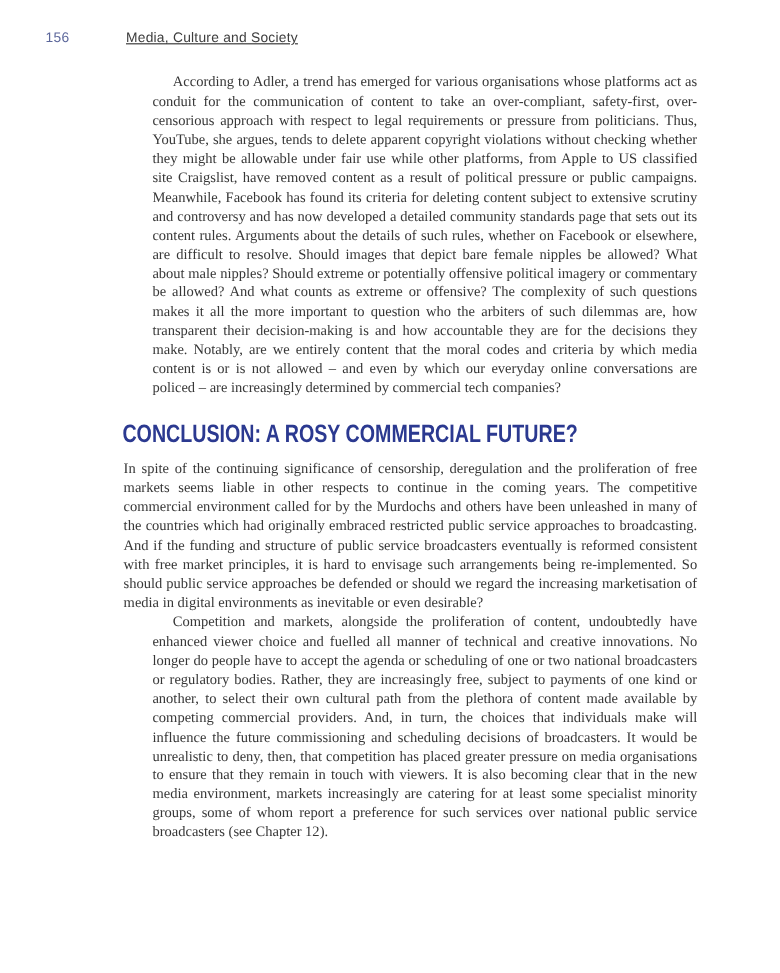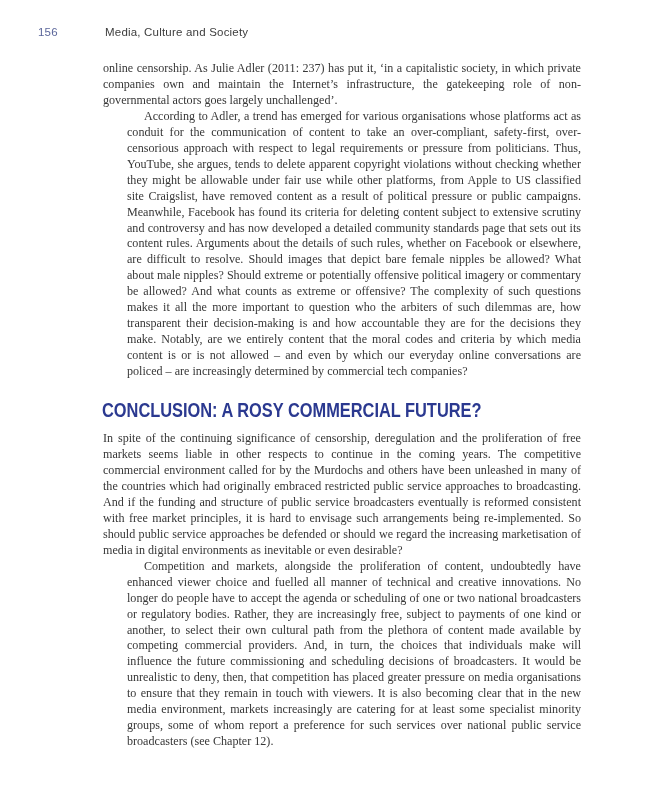--- a/index.html
+++ b/index.html
@@ -22,20 +22,21 @@
     font-family: "Liberation Sans", sans-serif;
     font-size: 11.5px;
     letter-spacing: 0.2px;
   }
   .page-number {
     color: #5c679b;
     min-width: 67px;
   }
   .running-title {
     color: #3d3d3d;
+    text-decoration: underline;
   }
   .content {
     position: absolute;
     top: 61px;
     left: 103px;
     width: 478px;
   }
   p.body-par {
     margin: 0;
     font-size: 12.1px;
@@ -63,21 +64,20 @@
 
 <div class="page">
 
   <div class="page-header">
     <span class="page-number">156</span>
     <span class="running-title">Media, Culture and Society</span>
   </div>
 
   <div class="content">
 
-    <p class="body-par">online censorship. As Julie Adler (2011: 237) has put it, ‘in a capitalistic society, in which private companies own and maintain the Internet’s infrastructure, the gatekeeping role of non-governmental actors goes largely unchallenged’.</p>
 
     <p class="body-par indented">According to Adler, a trend has emerged for various organisations whose platforms act as conduit for the communication of content to take an over-compliant, safety-first, over-censorious approach with respect to legal requirements or pressure from politicians. Thus, YouTube, she argues, tends to delete apparent copyright violations without checking whether they might be allowable under fair use while other platforms, from Apple to US classified site Craigslist, have removed content as a result of political pressure or public campaigns. Meanwhile, Facebook has found its criteria for deleting content subject to extensive scrutiny and controversy and has now developed a detailed community standards page that sets out its content rules. Arguments about the details of such rules, whether on Facebook or elsewhere, are difficult to resolve. Should images that depict bare female nipples be allowed? What about male nipples? Should extreme or potentially offensive political imagery or commentary be allowed? And what counts as extreme or offensive? The complexity of such questions makes it all the more important to question who the arbiters of such dilemmas are, how transparent their decision-making is and how accountable they are for the decisions they make. Notably, are we entirely content that the moral codes and criteria by which media content is or is not allowed – and even by which our everyday online conversations are policed – are increasingly determined by commercial tech companies?</p>
 
     <h1 class="section-heading">CONCLUSION: A ROSY COMMERCIAL FUTURE?</h1>
 
     <p class="body-par">In spite of the continuing significance of censorship, deregulation and the proliferation of free markets seems liable in other respects to continue in the coming years. The competitive commercial environment called for by the Murdochs and others have been unleashed in many of the countries which had originally embraced restricted public service approaches to broadcasting. And if the funding and structure of public service broadcasters eventually is reformed consistent with free market principles, it is hard to envisage such arrangements being re-implemented. So should public service approaches be defended or should we regard the increasing marketisation of media in digital environments as inevitable or even desirable?</p>
 
     <p class="body-par indented">Competition and markets, alongside the proliferation of content, undoubtedly have enhanced viewer choice and fuelled all manner of technical and creative innovations. No longer do people have to accept the agenda or scheduling of one or two national broadcasters or regulatory bodies. Rather, they are increasingly free, subject to payments of one kind or another, to select their own cultural path from the plethora of content made available by competing commercial providers. And, in turn, the choices that individuals make will influence the future commissioning and scheduling decisions of broadcasters. It would be unrealistic to deny, then, that competition has placed greater pressure on media organisations to ensure that they remain in touch with viewers. It is also becoming clear that in the new media environment, markets increasingly are catering for at least some specialist minority groups, some of whom report a preference for such services over national public service broadcasters (see Chapter 12).</p>
 
   </div>

